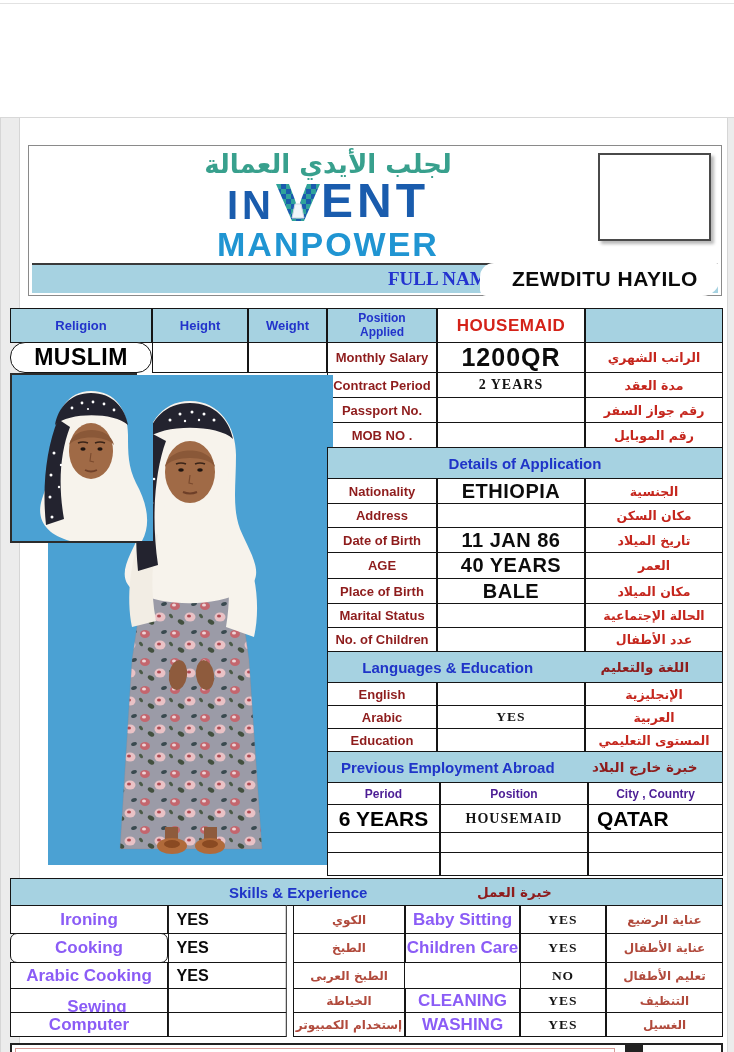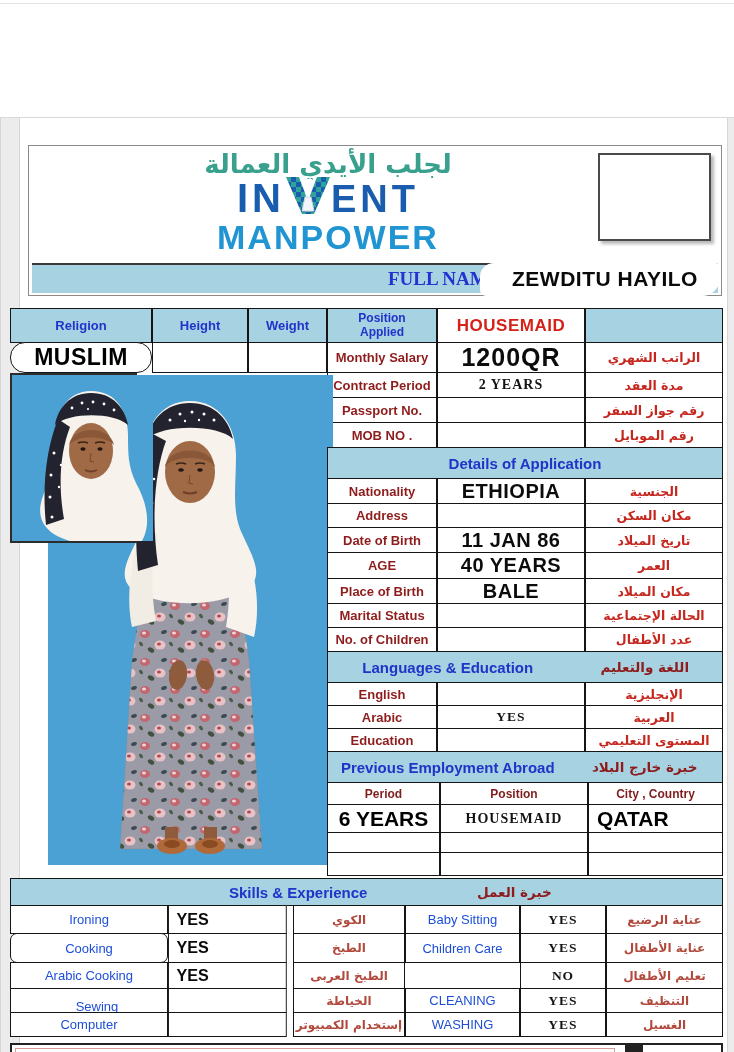--- a/index.html
+++ b/index.html
@@ -4,22 +4,22 @@
 <style>
   html,body{margin:0;padding:0;background:#fff;}
   .page{position:relative;width:734px;height:1052px;overflow:hidden;background:#ffffff;
         font-family:"Liberation Sans",sans-serif;}
   .abs{position:absolute;box-sizing:border-box;padding-left:18px;}
   .cell{position:absolute;box-sizing:border-box;border:1px solid #151515;background:#fff;
         display:flex;align-items:center;justify-content:center;overflow:hidden;white-space:nowrap;}
   .blue{background:#A6D2E1;}
   .hdr{color:#2233CB;font-weight:bold;font-size:13px;}
   .lbl{color:#8E1C1C;font-weight:bold;font-size:13px;}
-  .lbl-sm{color:#7f1d1d;font-weight:bold;font-size:12px;}
-  .skl{color:#1d4ed8;font-weight:normal;font-size:13px;}
+  .lbl-sm{color:#4c1d95;font-weight:bold;font-size:12px;}
+  .skl{color:#8b5cf6;font-weight:bold;font-size:17px;}
   .ar{color:#C5261D;font-weight:bold;font-size:12.5px;font-family:"DejaVu Sans",sans-serif;}
   .ar-skl{color:#B14A3C;font-weight:bold;font-size:12px;font-family:"DejaVu Sans",sans-serif;}
   .val{font-weight:bold;font-size:20px;color:#0c0c0c;letter-spacing:0.5px;}
   .val-big{font-weight:bold;font-size:25px;color:#0c0c0c;letter-spacing:1px;}
   .val-serif{font-weight:bold;font-size:14px;color:#141414;font-family:"Liberation Serif",serif;letter-spacing:1px;}
   .yes-serif{font-weight:bold;font-size:13.5px;color:#141414;font-family:"Liberation Serif",serif;letter-spacing:1px;}
   .yes-stamp{font-weight:bold;font-size:17px;color:#0a0a0a;transform:scaleX(0.95);transform-origin:left;
              justify-content:flex-start;padding-left:8px;}
   .bar-title{color:#1F34C8;font-weight:bold;font-size:15px;}
   .bar-ar{color:#8E1C1C;font-weight:bold;font-size:13.5px;font-family:"DejaVu Sans",sans-serif;}
@@ -48,21 +48,21 @@
                 <rect width="10" height="10" fill="#1A5CAD"></rect>
                 <rect width="5" height="5" fill="#2FA39A"></rect>
                 <rect x="5" y="5" width="5" height="5" fill="#2FA39A"></rect>
               </pattern>
             </defs>
             <polygon points="0,0 13,0 22,24 31,0 44,0 28,37 16,37" fill="url(#chk)"></polygon>
             <polygon points="18,2 26,2 24,20 20,20" fill="#fff"></polygon>
             <polygon points="19,20 25,20 28,34 16,34" fill="#f2f6fa" stroke="#cfd8e2" stroke-width="1"></polygon>
           </svg>
         </span>
-        <span style="color:#1A5CAD;font-weight:900;font-size:38px;letter-spacing:4px;line-height:1;">ENT</span>
+        <span style="color:#1A5CAD;font-weight:900;font-size:48px;letter-spacing:4px;line-height:1;">ENT</span>
       </div>
       <div style="color:#2095D2;font-weight:900;font-size:34px;letter-spacing:2px;line-height:1;margin-top:2px;">MANPOWER</div>
     </div>
 
     <div class="abs" style="left:569px;top:7px;width:113px;height:88px;background:#fff;border:2px solid #4a4a4a;box-shadow:3px 3px 3px #b9b9b9;"></div>
 
     <div class="abs" style="left:3px;top:117px;width:686px;height:30px;background:#A6D2E1;border-top:2px solid #3a3a3a;">
       <span class="abs" style="left:338px;top:3px;color:#2433CF;font-weight:bold;font-size:19px;font-family:'Liberation Serif',serif;">FULL NAME;</span>
       <div class="abs" style="left:448px;top:-2px;width:240px;height:33px;background:#fff;border-radius:14px 4px 18px 6px;"></div>
       <span class="abs" style="left:462px;top:2px;color:#0a0a0a;font-weight:bold;font-size:21px;letter-spacing:0.5px;">ZEWDITU HAYILO</span>

